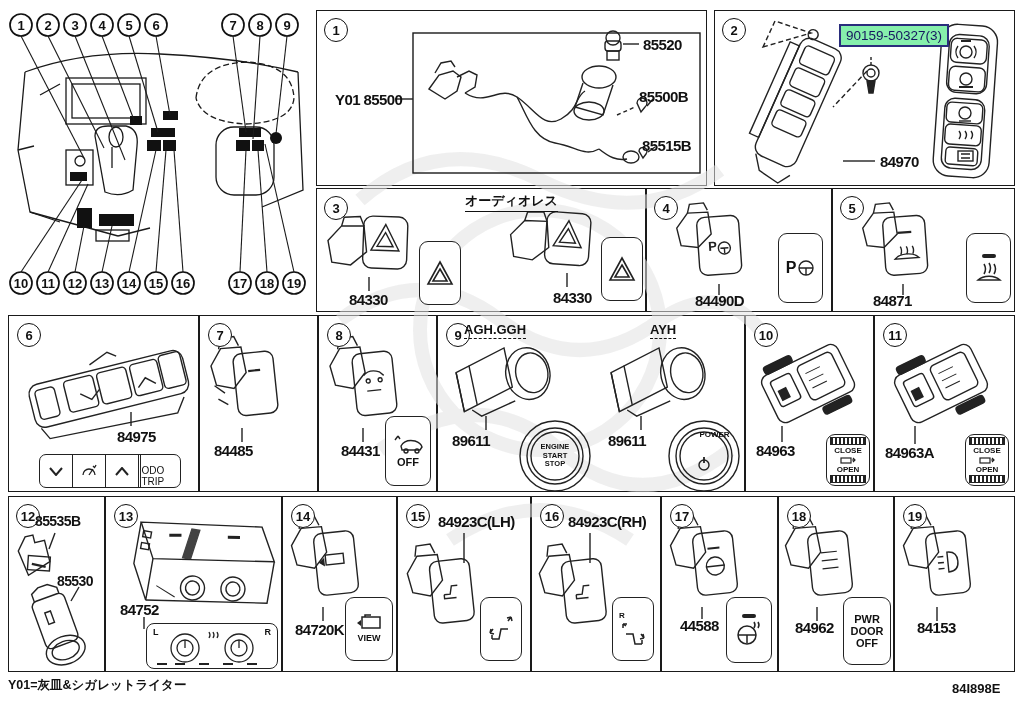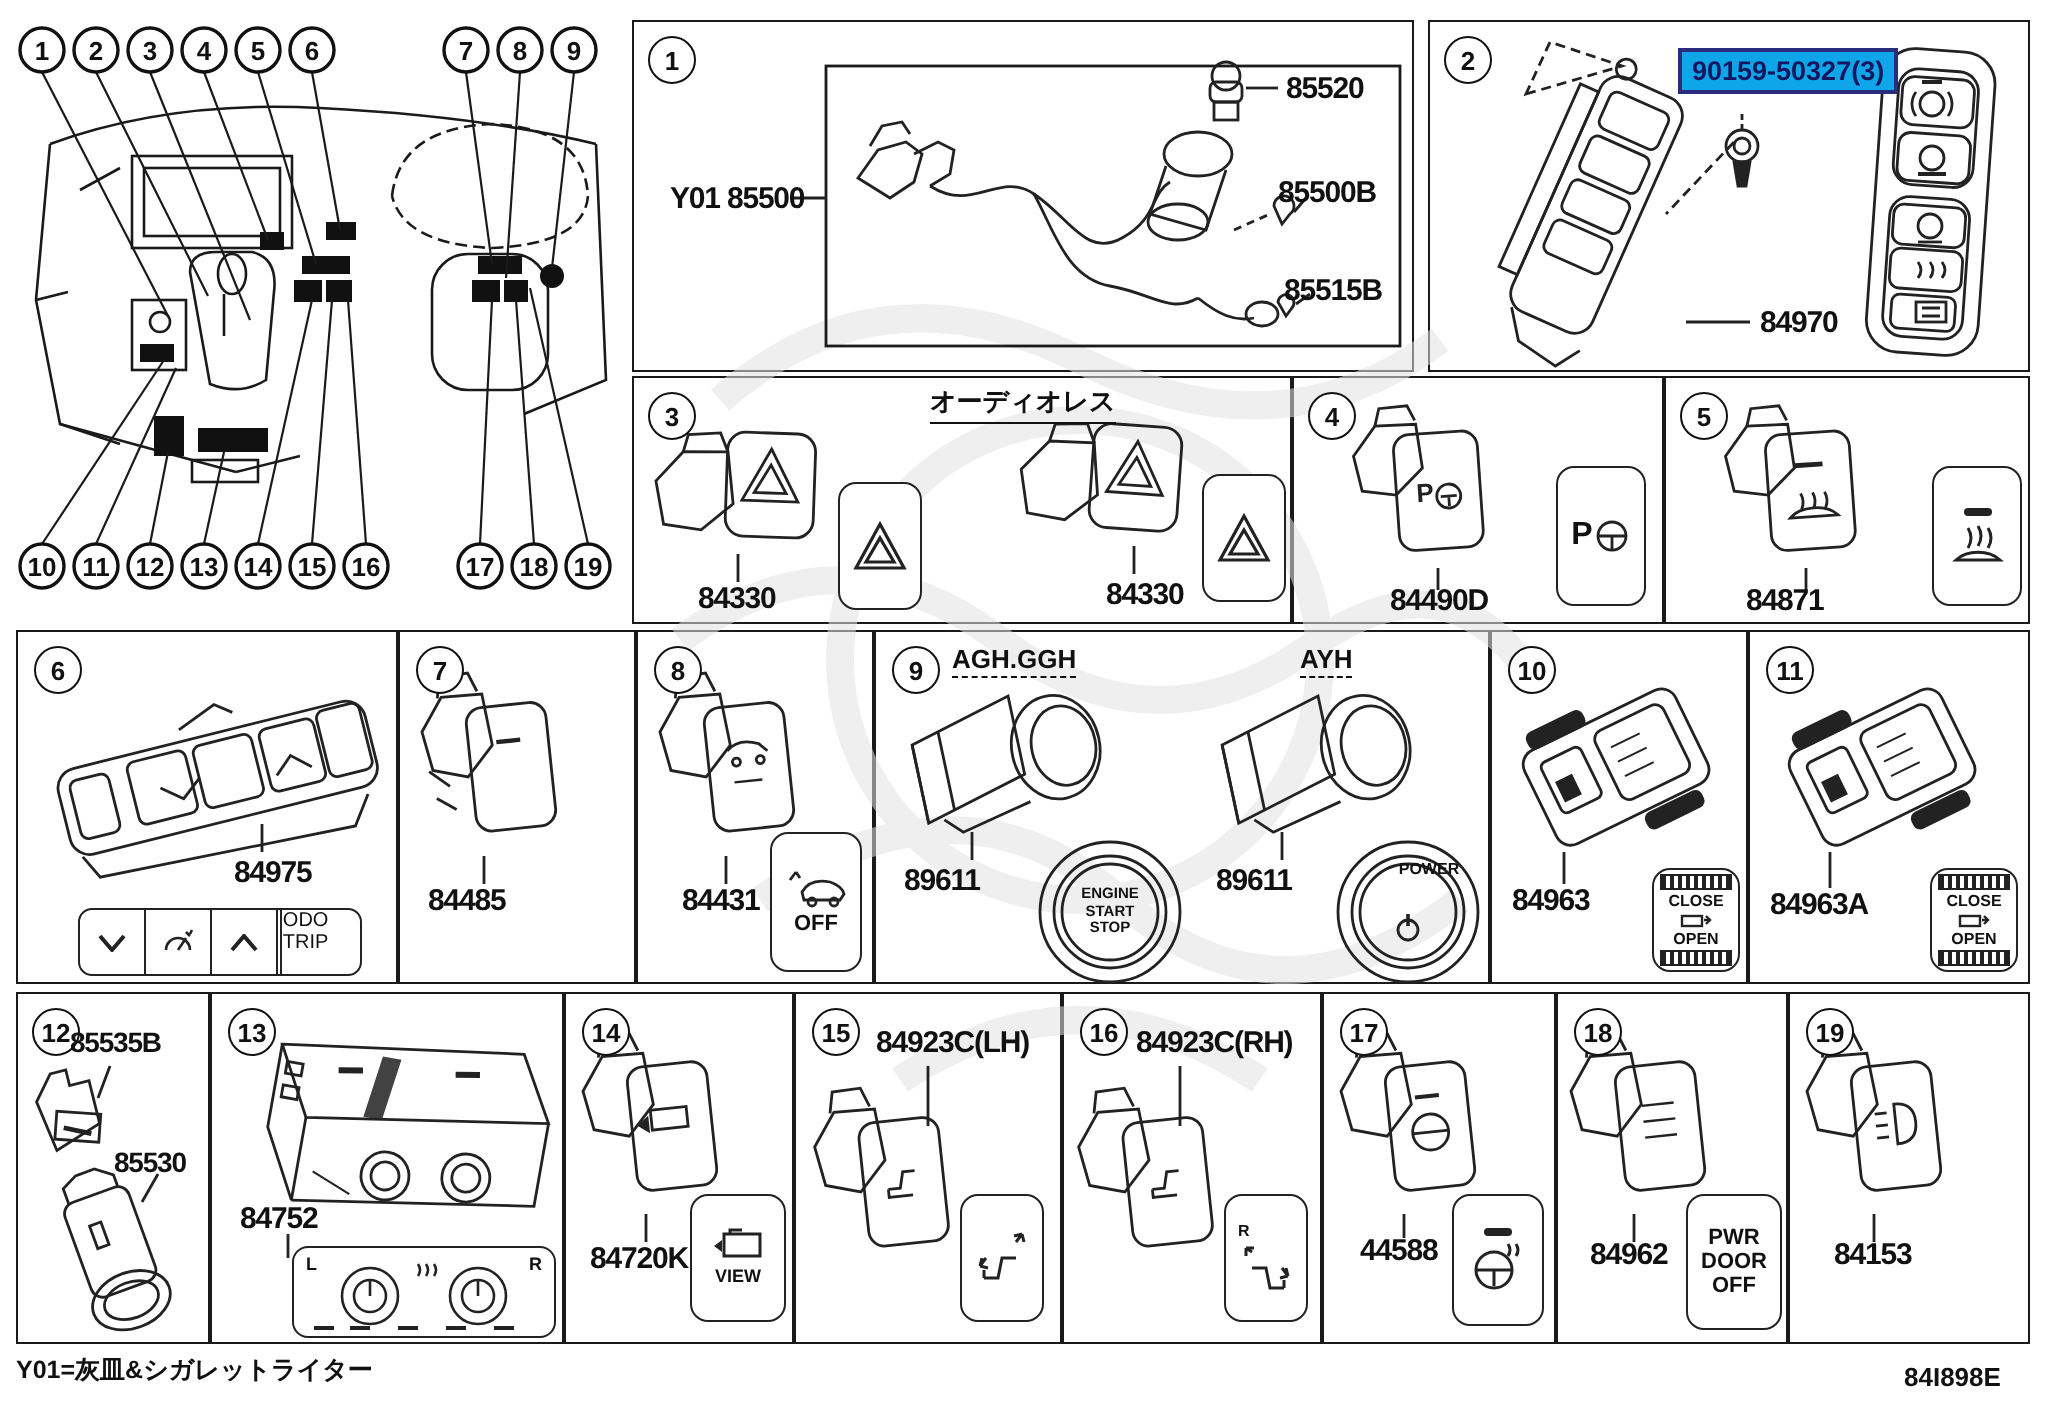--- a/index.html
+++ b/index.html
@@ -3,21 +3,21 @@
 <meta charset="utf-8">
 <style>
   html,body{margin:0;padding:0;background:#fff;}
   body{width:1024px;height:707px;position:relative;font-family:"Liberation Sans",sans-serif;color:#111;overflow:hidden;}
   .box{position:absolute;border:1.6px solid #1a1a1a;background:transparent;box-sizing:border-box;}
   .secnum{position:absolute;width:22px;height:22px;border:1.7px solid #111;border-radius:50%;
           display:flex;align-items:center;justify-content:center;font-weight:bold;font-size:13px;
           background:#fff;z-index:5;}
   .part{position:absolute;font-weight:bold;font-size:15px;letter-spacing:-0.6px;white-space:nowrap;z-index:6;}
   .part.small{font-size:14px;}
-  .hl{position:absolute;background:#0ea5e9;border:2px solid #2a2d7c;color:#15175f;font-weight:bold;
+  .hl{position:absolute;background:#86efac;border:2px solid #2a2d7c;color:#15175f;font-weight:normal;
       font-size:13.5px;padding:0 5px;line-height:19px;z-index:6;white-space:nowrap;}
   .plate{position:absolute;border:1.6px solid #222;border-radius:9px;background:#fff;
          display:flex;flex-direction:column;align-items:center;justify-content:center;gap:2px;z-index:4;box-sizing:border-box;}
   .plate .bar{width:14px;height:4px;background:#222;border-radius:2px;}
   .plate .txt{font-weight:bold;font-size:11px;line-height:12px;text-align:center;white-space:pre-line;}
   .plate .tiny{font-weight:bold;font-size:8px;line-height:9px;text-align:center;}
   .hatch{width:34px;height:6px;border:1px solid #222;
          background:repeating-linear-gradient(90deg,#222 0 2px,#fff 2px 4px);}
   .caption{position:absolute;font-weight:bold;font-size:13px;border-bottom:1.7px solid #111;
            padding-bottom:1px;z-index:6;white-space:nowrap;}
@@ -403,21 +403,21 @@
             <path d="M8,11 L12,5"></path>
             <path d="M14,3 l1,-2 M12,2 l2,2"></path>
           </g>
       </svg>
     </div>
     <div style="flex:1;border-right:3px double #222;display:flex;align-items:center;justify-content:center">
       <svg width="14" height="9" viewBox="0 0 14 9">
           <path d="M1,8 L7,1 L13,8" fill="none" stroke="#222" stroke-width="2"></path>
         </svg>
     </div>
-    <div style="flex:1.2;display:flex;align-items:flex-start;justify-content:center">
+    <div style="flex:1.2;display:flex;align-items:flex-end;justify-content:center">
       <span class="txt" style="font-size:10px">ODO
 TRIP</span>
     </div>
   </div>
 </div>
 
 <div class="box" style="left:199px;top:315px;width:119px;height:177px">
   <div class="secnum" style="left:8px;top:7px">
       <span>7</span>
     </div>
@@ -469,21 +469,21 @@
       </g>
     </svg>
     <span class="txt">OFF</span>
   </div>
 </div>
 
 <div class="box" style="left:437px;top:315px;width:308px;height:177px">
   <div class="secnum" style="left:8px;top:7px">
       <span>9</span>
     </div>
-  <div class="caption dot" style="left:38px;top:6px">AGH.GGH</div>
+  <div class="caption dot" style="left:26px;top:6px">AGH.GGH</div>
   <div class="caption dot" style="left:212px;top:6px">AYH</div>
   <svg class="art" width="308" height="177" viewBox="0 0 308 177">
     <g fill="none" stroke="#222" stroke-width="1.4">
 
       <g transform="rotate(-12 70 70)">
         <path d="M22,46 l52,-14 l0,40 l-52,14 z"></path>
         <path d="M22,46 l0,40 M36,42 l0,40 M30,86 l8,8 36,-8"></path>
         <ellipse cx="92" cy="62" rx="22" ry="26"></ellipse>
         <ellipse cx="96" cy="62" rx="16" ry="20"></ellipse>
       </g>

